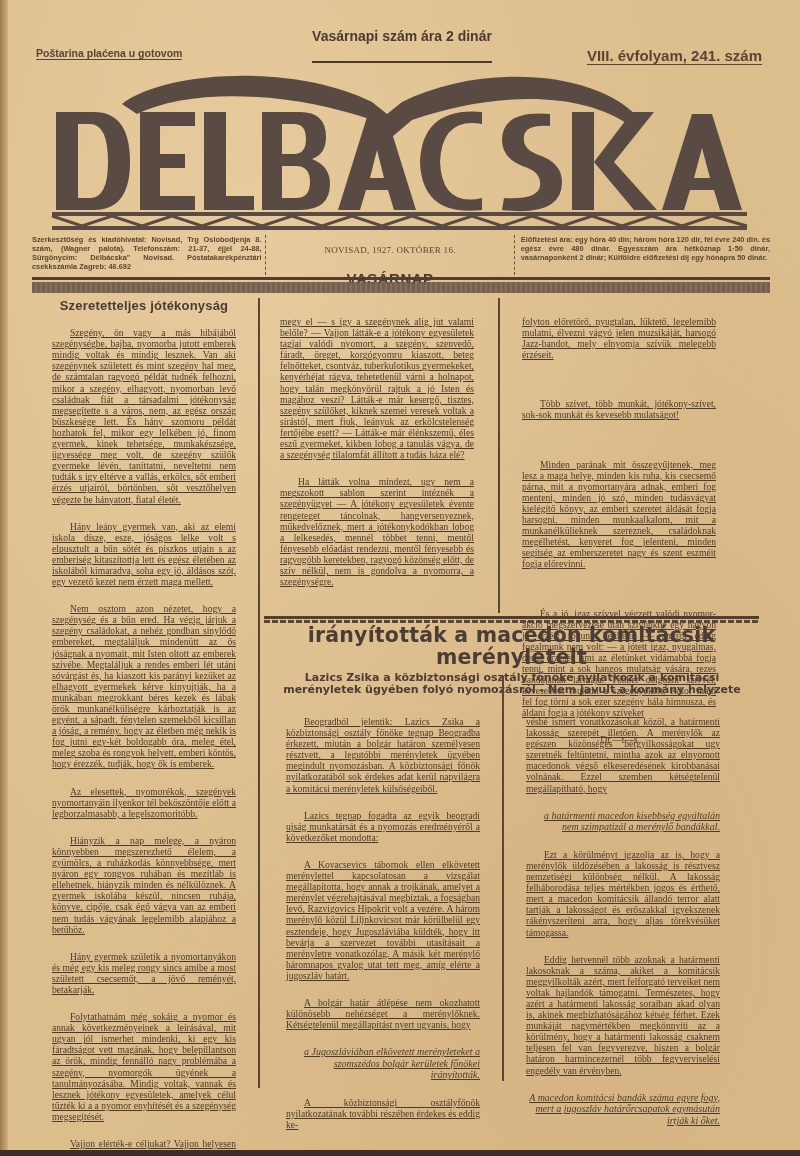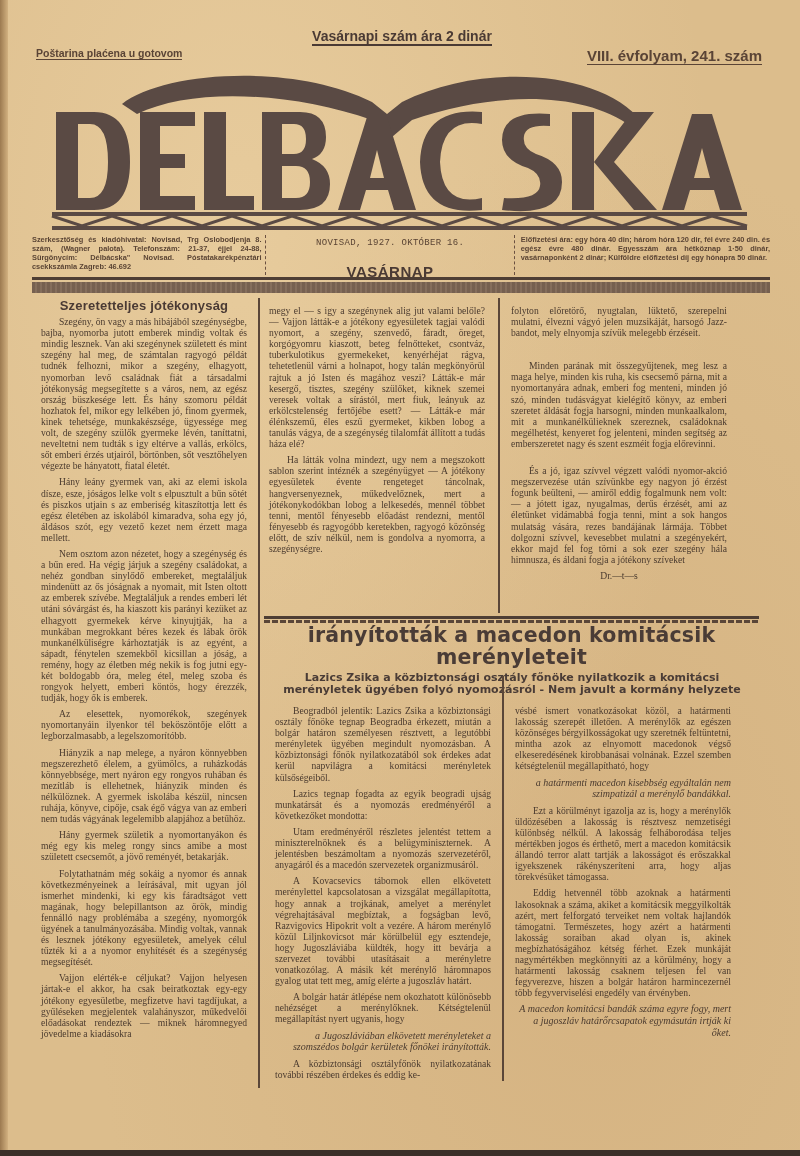--- a/index.html
+++ b/index.html
@@ -11,41 +11,41 @@
       radial-gradient(ellipse at 75% 80%, rgba(200,160,110,0.35), transparent 60%);
     font-family: "Liberation Serif", serif;
     color: #4a3a2e;
   }
   .left-edge { position: absolute; left: 0; top: 0; width: 8px; height: 1156px; background: linear-gradient(90deg,#9c7a50,#d2b180); }
   .bottom-edge { position: absolute; left: 0; bottom: 0; width: 800px; height: 6px; background: #3b2f28; }
   .page { position: absolute; left: 32px; top: 0; width: 738px; height: 1156px; }
 
   
   .price-line { position: absolute; left: 245px; top: 28px; width: 250px; text-align: center; font-family: "Liberation Sans", sans-serif; font-weight: bold; font-size: 14px; color: #4a3a34; }
-  .price-line span { border-bottom: 2px solid #4a3a34; padding-bottom: 0; }
+  .price-line span { border-bottom: 2px solid #4a3a34; padding-bottom: 17px; }
   .postage { position: absolute; left: 4px; top: 47px; font-family: "Liberation Sans", sans-serif; font-weight: bold; font-size: 10.5px; color: #5a4436; border-bottom: 1.5px solid #5a4436; }
   .volume { position: absolute; right: 8px; top: 47px; font-family: "Liberation Sans", sans-serif; font-weight: bold; font-size: 15px; color: #5a4436; border-bottom: 1.5px solid #5a4436; }
 
   
   .masthead { position: absolute; left: 10px; top: 62px; width: 720px; height: 170px; }
   .masthead svg { width: 100%; height: 100%; }
 
   
   .info-band { position: absolute; left: 0; top: 235px; width: 738px; height: 40px; display: flex; font-family: "Liberation Sans", sans-serif; }
   .info-left { width: 232px; font-size: 7.4px; line-height: 9px; font-weight: bold; color: #5a4434; text-align: justify; border-right: 1px dashed #6b5040; padding-right: 4px; }
   .info-mid { width: 250px; text-align: center; }
-  .info-mid .date { font-family: Liberation Mono, monospace; font-size: 9px; color: #5a4434; margin-top: 3px; letter-spacing: 0.3px; }
+  .info-mid .date { font-family: Liberation Serif, serif; font-size: 9px; color: #5a4434; margin-top: 10px; letter-spacing: 0.3px; }
   .info-mid .day { font-weight: bold; font-size: 15px; color: #4a3a34; margin-top: 15px; letter-spacing: 0.5px; }
   .info-right { width: 252px; font-size: 7.4px; line-height: 9px; font-weight: bold; color: #5a4434; text-align: justify; border-left: 1px dashed #6b5040; padding-left: 6px; }
   .band-rule { position: absolute; left: 0; top: 277px; width: 738px; height: 3px; background: #4e3e34; }
   .band-rule2 { position: absolute; left: 0; top: 282px; width: 738px; height: 11px; background: repeating-linear-gradient(90deg, #6a5548 0 3px, #7a6455 3px 5px); opacity: .9; }
 
   
   .col { position: absolute; font-size: 9.6px; line-height: 11.1px; text-align: justify; color: #4a3a2e; }
-  .col p { margin: 5px; text-indent: 18px; }
+  .col p { margin: 16px; text-indent: 18px; text-decoration: underline; }
   .col p.noindent { text-indent: 0; }
   .col1 { left: 4px; top: 300px; width: 216px; }
   .col2 { left: 232px; top: 300px; width: 226px; }
   .col3 { left: 474px; top: 300px; width: 226px; }
   .vrule { position: absolute; width: 1.5px; background: #5a4638; }
   .h1-article { font-family: "Liberation Sans", sans-serif; font-weight: bold; font-size: 13px; color: #4a3a34; text-align: center; margin: 0 0 4px 0; letter-spacing: 0.2px; }
   .signature { text-align: center; }
   .gap { height: 6px; }
 
   
@@ -129,40 +129,40 @@
   </div>
   <div class="vrule" style="left:226px; top:298px; height:790px;"></div>
 
   <div class="col col2">
     <p class="noindent">megy el — s igy a szegénynek alig jut valami belőle? — Vajjon látták-e a jótékony egyesületek tagjai valódi nyomort, a szegény, szenvedő, fáradt, öreget, korgógyomru kiaszott, beteg felnőtteket, csontváz, tuberkulotikus gyermekeket, kenyérhéjat rágva, tehetetlenül várni a holnapot, hogy talán megkönyörül rajtuk a jó Isten és magához veszi? Látták-e már kesergő, tisztes, szegény szülőket, kiknek szemei veresek voltak a sírástól, mert fiuk, leányuk az erkölcstelenség fertőjébe esett? — Látták-e már élénkszemű, éles eszű gyermeket, kikben lobog a tanulás vágya, de a szegénység tilalomfát állított a tudás háza elé?</p>
     <p>Ha látták volna mindezt, ugy nem a megszokott sablon szerint intéznék a szegényügyet — A jótékony egyesületek évente rengeteget táncolnak, hangversenyeznek, műkedvelőznek, mert a jótékonykodókban lobog a lelkesedés, mennél többet tenni, mentől fényesebb előadást rendezni, mentől fényesebb és ragyogóbb keretekben, ragyogó közönség előtt, de szív nélkül, nem is gondolva a nyomorra, a szegénységre.</p>
   </div>
   <div class="vrule" style="left:466px; top:298px; height:315px;"></div>
 
   <div class="col col3">
-    <p class="noindent">folyton előretörő, nyugtalan, lüktető, szerepelni mulatni, élvezni vágyó jelen muzsikáját, harsogó Jazz-bandot, mely elnyomja szívük melegebb érzéseit.</p>
+    <p class="noindent">folyton előretörő, nyugtalan, lüktető, legelemibb mulatni, élvezni vágyó jelen muzsikáját, harsogó Jazz-bandot, mely elnyomja szívük melegebb érzéseit.</p>
     <div class="gap"></div>
+    <p>Több szívet, több munkát, jótékony-szívet, sok-sok munkát és kevesebb mulatságot!</p>
     <div class="gap"></div>
     <p>Minden parának mit összegyűjtenek, meg lesz a maga helye, minden kis ruha, kis csecsemő párna, mit a nyomortanyára adnak, emberi fog menteni, minden jó szó, minden tudásvágyat kielégítő könyv, az emberi szeretet áldását fogja harsogni, minden munkaalkalom, mit a munkanélkülieknek szereznek, családoknak megélhetést, kenyeret fog jelenteni, minden segítség az emberszeretet nagy és szent eszméit fogja előrevinni.</p>
     <div class="gap"></div>
     <p>És a jó, igaz szívvel végzett valódi nyomor-akció megszervezése után szívünkbe egy nagyon jó érzést fogunk beülteni, — amiről eddig fogalmunk nem volt: — a jótett igaz, nyugalmas, derűs érzését, ami az életünket vidámabbá fogja tenni, mint a sok hangos mulatság vására, rezes bandájának lármája. Többet dolgozni szívvel, kevesebbet mulatni a szegényekért, ekkor majd fel fog törni a sok ezer szegény hála himnusza, és áldani fogja a jótékony szíveket</p>
     <div class="signature">Dr.—t—s</div>
   </div>
 
   <div class="art2-rule"></div>
   <div class="art2-rule2"></div>
   <div class="art2-head">
     <div>irányították a macedon komitácsik merényleteit</div>
   </div>
   <div class="art2-sub">Lazics Zsika a közbiztonsági osztály főnöke nyilatkozik a komitácsi merényletek ügyében folyó nyomozásról - Nem javult a kormány helyzete</div>
 
   <div class="col col4">
     <p>Beogradból jelentik: Lazics Zsika a közbiztonsági osztály főnöke tegnap Beogradba érkezett, miután a bolgár határon személyesen résztvett, a legutóbbi merényletek ügyében megindult nyomozásban. A közbiztonsági főnök nyilatkozatából sok érdekes adat kerül napvilágra a komitácsi merényletek külsőségeiből.</p>
     <p>Lazics tegnap fogadta az egyik beogradi ujság munkatársát és a nyomozás eredményéről a következőket mondotta:</p>
-    <p>Utam eredményéről részletes jelentést tettem a miniszterelnöknek és a belügyminiszternek. A jelentésben beszámoltam a nyomozás szervezetéről, anyagáról és a macedón szervezetek organizmusáról.</p>
     <p>A Kovacsevics tábornok ellen elkövetett merénylettel kapcsolatosan a vizsgálat megállapította, hogy annak a trojkának, amelyet a merénylet végrehajtásával megbíztak, a fogságban levő, Razvigovics Hipokrit volt a vezére. A három merénylő közül Liljnkovicsot már körülbelül egy esztendeje, hogy Jugoszláviába küldték, hogy itt bevárja a szervezet további utasításait a merényletre vonatkozólag. A másik két merénylő háromnapos gyalog utat tett meg, amíg elérte a jugoszláv határt.</p>
     <p>A bolgár határ átlépése nem okozhatott különösebb nehézséget a merénylőknek. Kétségtelenül megállapítást nyert ugyanis, hogy</p>
     <p class="pull">a Jugoszláviában elkövetett merényleteket a szomszédos bolgár kerületek főnökei irányították.</p>
     <p>A közbiztonsági osztályfőnök nyilatkozatának további részében érdekes és eddig ke-</p>
   </div>
   <div class="vrule" style="left:470px; top:676px; height:405px;"></div>
 
   <div class="col col5">
     <p class="noindent">vésbé ismert vonatkozásokat közöl, a határmenti lakosság szerepét illetően. A merénylők az egészen közönséges bérgyilkosságokat ugy szeretnék feltüntetni, mintha azok az elnyomott macedonok végső elkeseredésének kirobbanásai volnának. Ezzel szemben kétségtelenül megállapítható, hogy</p>
     <p class="pull">a határmenti macedon kisebbség egyáltalán nem szimpatizál a merénylő bandákkal.</p>

